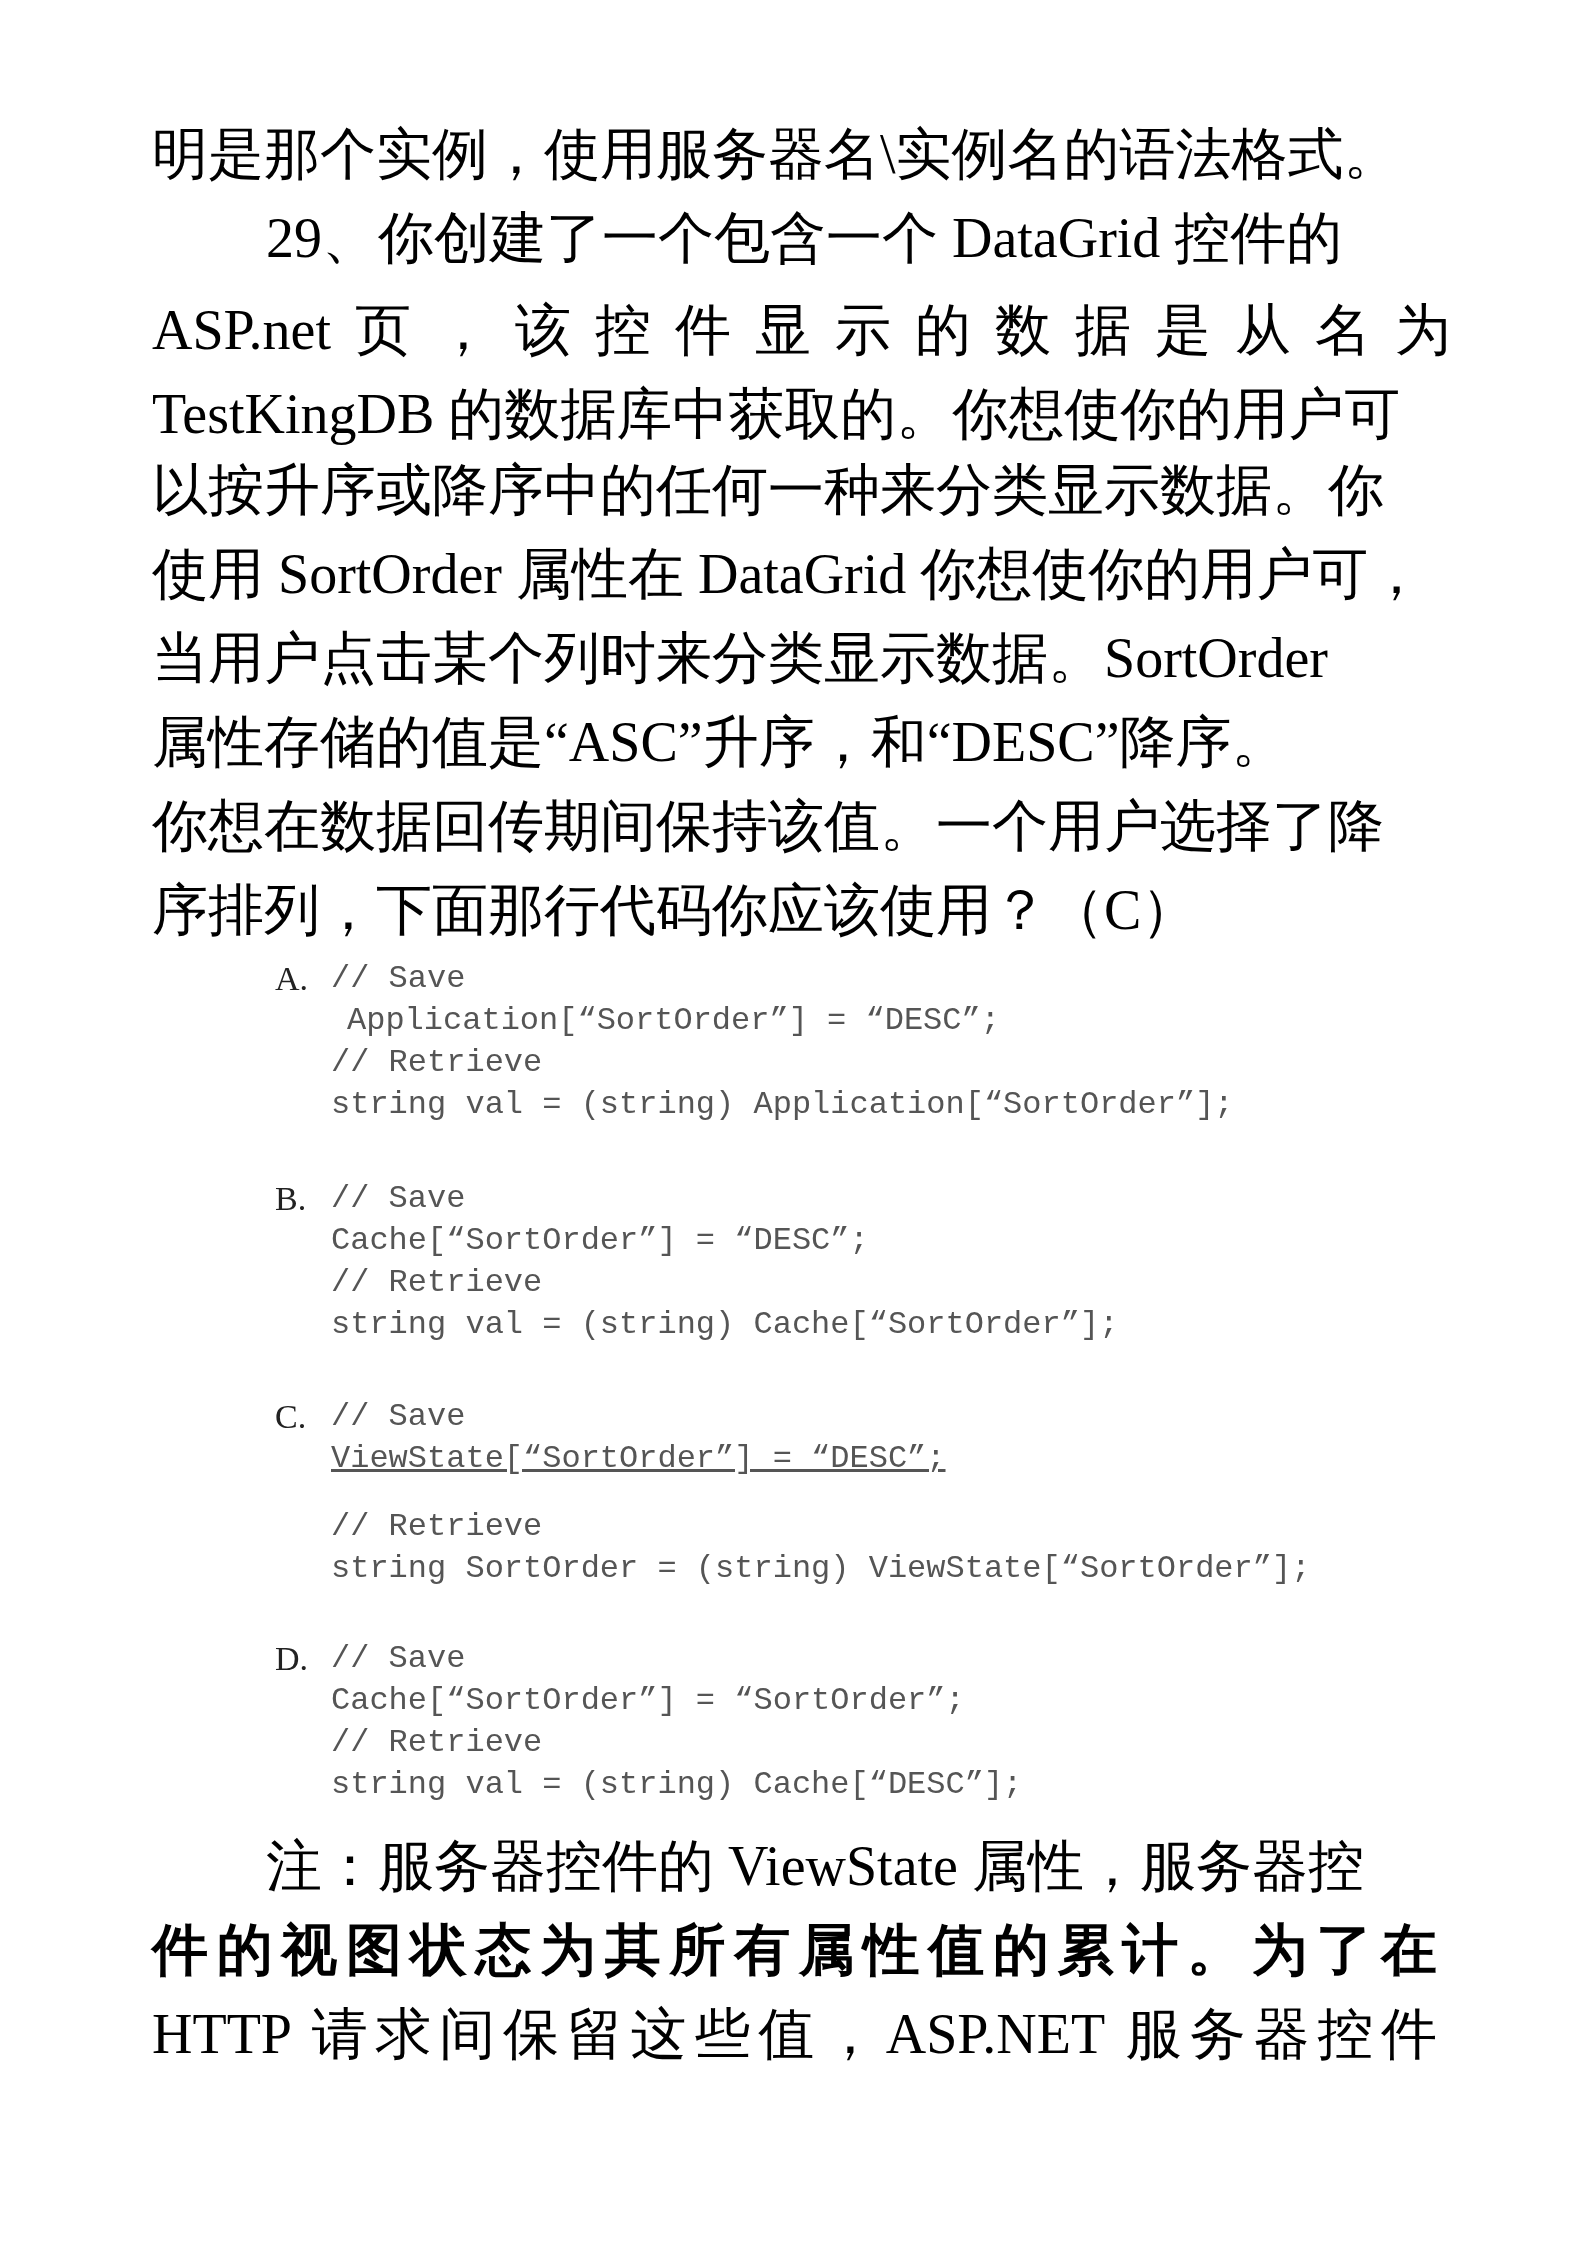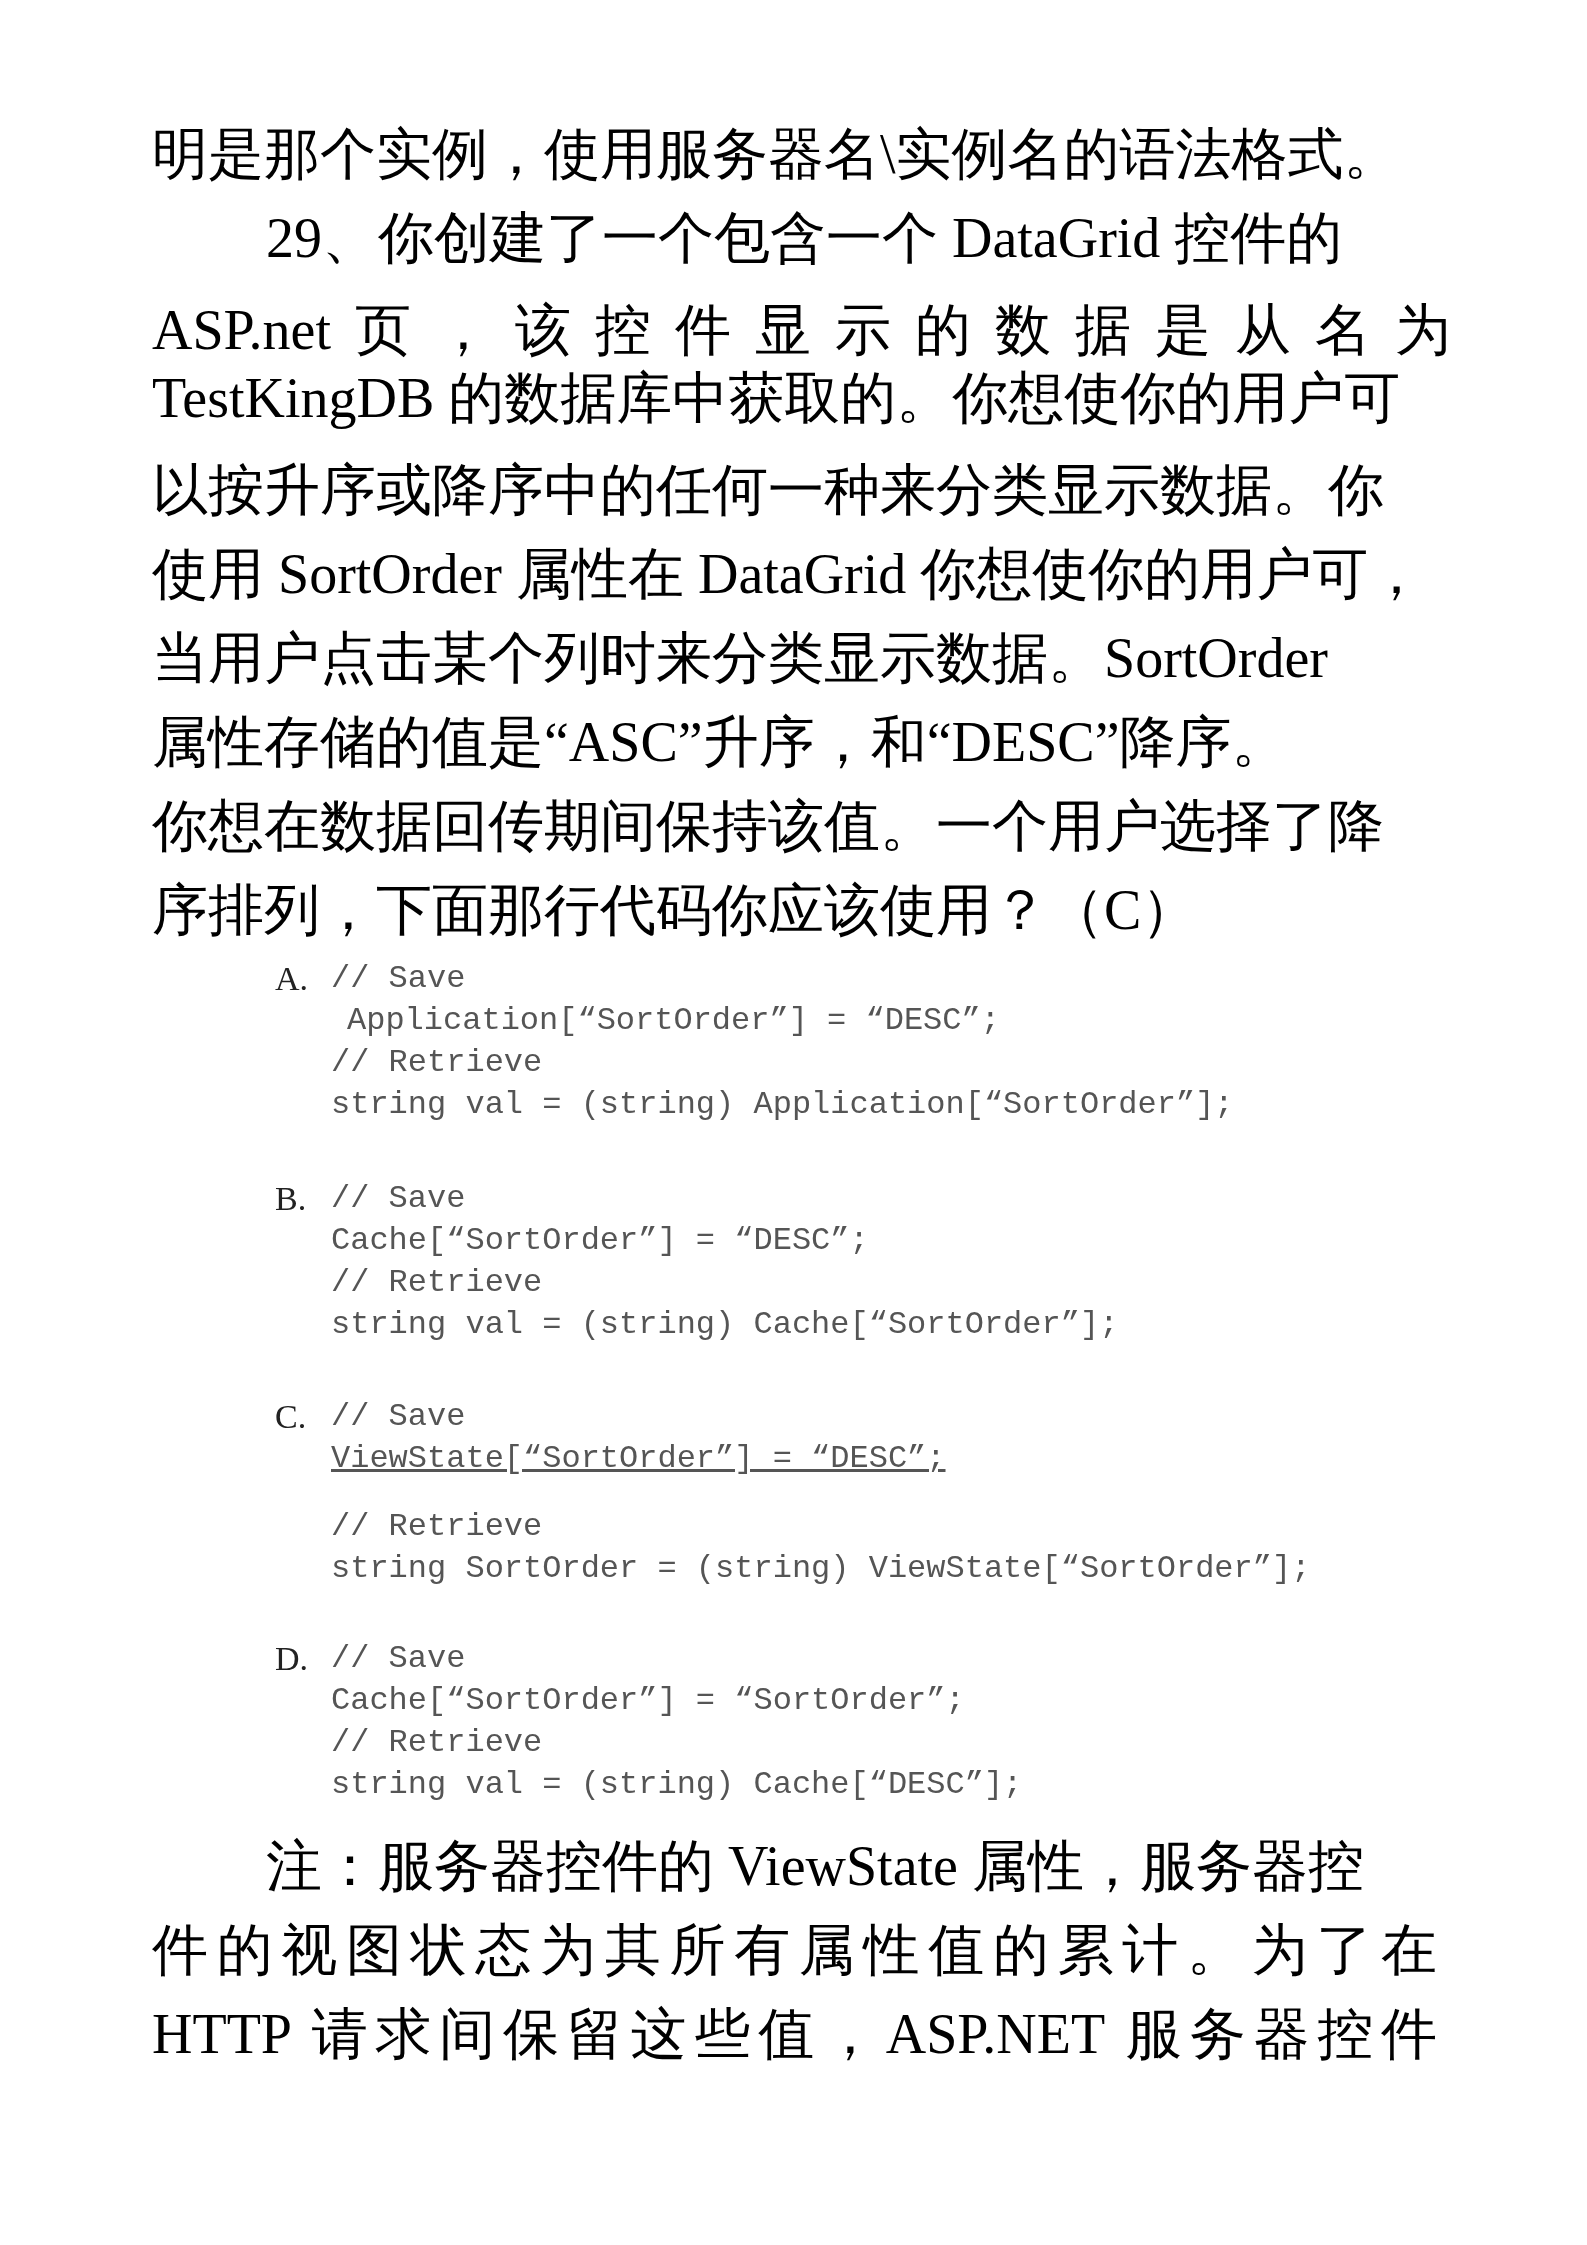--- a/index.html
+++ b/index.html
@@ -23,21 +23,21 @@
     font-family: "Liberation Mono", "DejaVu Sans Mono", monospace;
     font-size: 32px; line-height: 42px; color: #555; white-space: pre;
   }
 </style>
 </head>
 <body>
 
 <div class="line" style="top:112px;">明是那个实例，使用服务器名\实例名的语法格式。</div>
 <div class="line indent" style="top:196px;">29、你创建了一个包含一个 DataGrid 控件的</div>
 <div class="line justify" style="top:288px; word-spacing:10px;">ASP.net 页 ， 该 控 件 显 示 的 数 据 是 从 名 为</div>
-<div class="line" style="top:356px;">TestKingDB 的数据库中获取的。你想使你的用户可</div>
+<div class="line" style="top:372px;">TestKingDB 的数据库中获取的。你想使你的用户可</div>
 <div class="line" style="top:448px;">以按升序或降序中的任何一种来分类显示数据。你</div>
 <div class="line" style="top:532px;">使用 SortOrder 属性在 DataGrid 你想使你的用户可，</div>
 <div class="line" style="top:616px;">当用户点击某个列时来分类显示数据。SortOrder</div>
 <div class="line" style="top:700px;">属性存储的值是“ASC”升序，和“DESC”降序。</div>
 <div class="line" style="top:784px;">你想在数据回传期间保持该值。一个用户选择了降</div>
 <div class="line" style="top:868px;">序排列，下面那行代码你应该使用？（C）</div>
 
 <div class="code-block" style="top:958px;">
   <div class="code-letter">A.</div>
   <div class="code-line" style="top:0px;">// Save</div>
@@ -64,14 +64,14 @@
 
 <div class="code-block" style="top:1638px;">
   <div class="code-letter">D.</div>
   <div class="code-line" style="top:0px;">// Save</div>
   <div class="code-line" style="top:42px;">Cache[“SortOrder”] = “SortOrder”;</div>
   <div class="code-line" style="top:84px;">// Retrieve</div>
   <div class="code-line" style="top:126px;">string val = (string) Cache[“DESC”];</div>
 </div>
 
 <div class="line indent" style="top:1824px;">注：服务器控件的 ViewState 属性，服务器控</div>
-<div class="line justify" style="top:1908px;">件的视图状态为其所有属性值的累计。为了在</div>
+<div class="line justify" style="top:1908px;font-weight:bold;">件的视图状态为其所有属性值的累计。为了在</div>
 <div class="line justify" style="top:1992px;">HTTP  请求间保留这些值，ASP.NET  服务器控件</div>
 
 </body></html>

